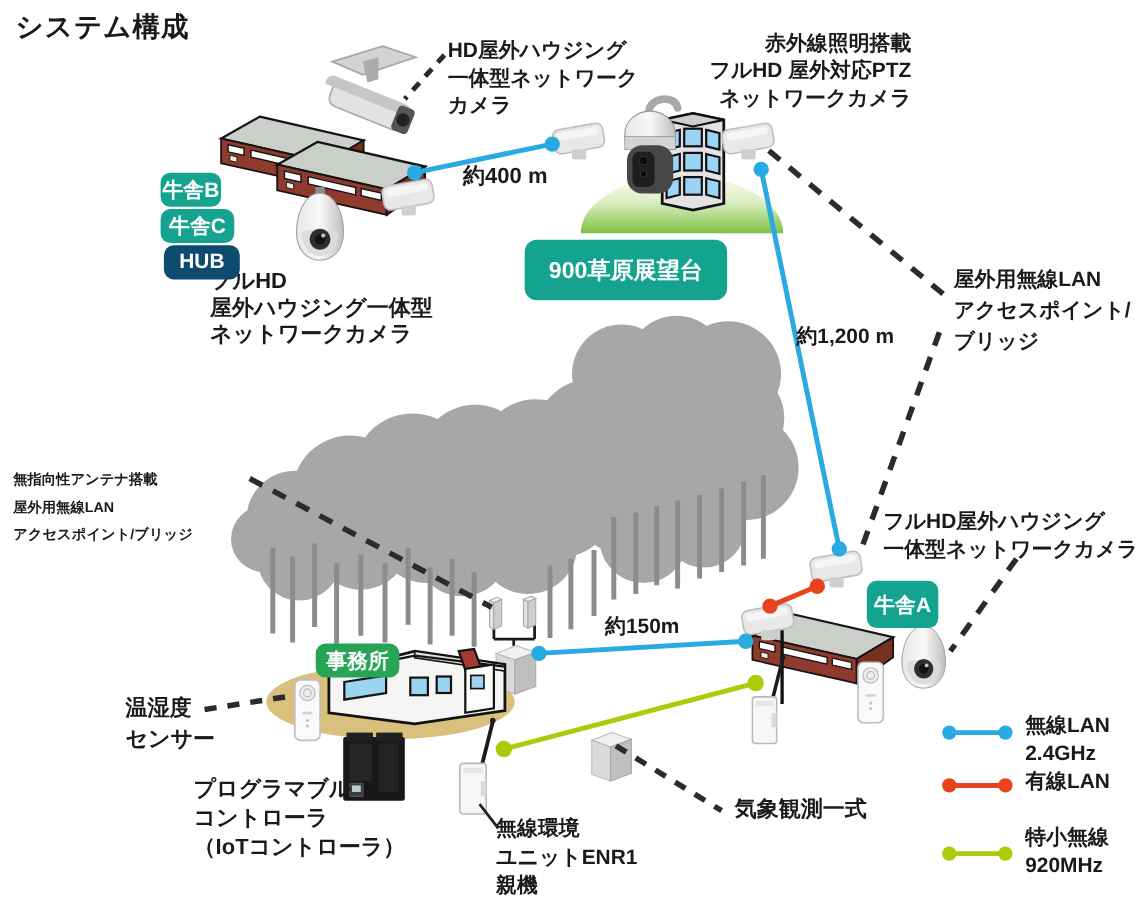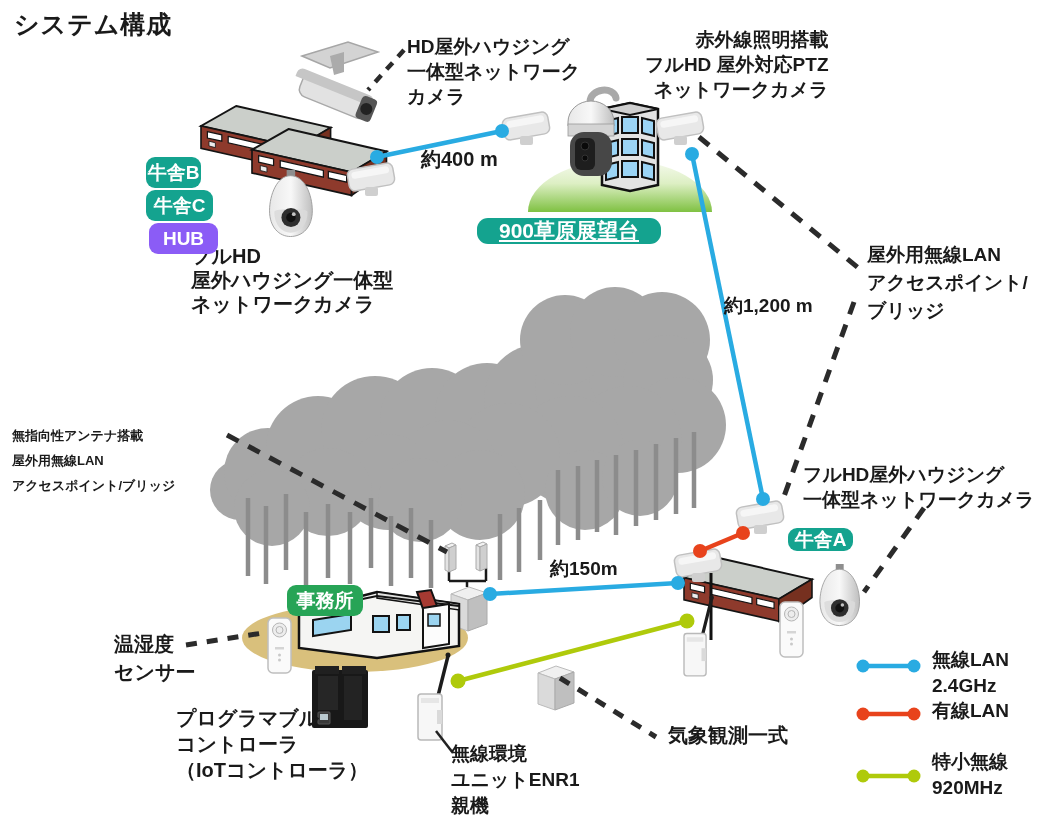--- a/index.html
+++ b/index.html
@@ -19,23 +19,23 @@
   .lbl-enr1{left:451px;top:741px;font-size:19px;line-height:26px;}
   .lbl-weather{left:668px;top:722px;font-size:20px;}
   .dist-400{left:421px;top:146px;font-size:20px;text-align:right;}
   .dist-1200{left:724px;top:293px;font-size:19px;}
   .dist-150{left:550px;top:556px;font-size:19px;}
   .badge{position:absolute;display:flex;align-items:center;justify-content:center;
          color:#fff;font-weight:700;border-radius:9px;font-size:19px;}
   .badge-b{left:146px;top:157px;width:55px;height:31px;}
   .badge-c{left:146px;top:190px;width:67px;height:31px;}
   .badge-hub{left:149px;top:223px;width:69px;height:31px;}
-  .badge-obs{left:477px;top:218px;width:184px;height:26px;font-size:21px;border-radius:11px;text-decoration:underline;}
+  .badge-obs{left:477px;top:218px;width:184px;height:55px;font-size:21px;border-radius:11px;}
   .badge-office{left:287px;top:585px;width:76px;height:31px;}
-  .badge-a{left:788px;top:528px;width:65px;height:23px;}
+  .badge-a{left:788px;top:528px;width:65px;height:43px;}
   .leg{position:absolute;left:932px;font-size:19px;line-height:26px;font-weight:700;}
   .leg1{top:647px;} .leg2{top:698px;text-align:right;} .leg3{top:749px;}
 </style>
 </head>
 <body>
 
 <div class="stage">
 
 <svg width="1042" height="832" viewBox="0 0 1042 832">
   <defs>
@@ -341,21 +341,21 @@
   <div>親機</div>
 </div>
 <div class="txt lbl-weather">気象観測一式</div>
 
 <div class="txt dist-400">約400 m</div>
 <div class="txt dist-1200">約1,200 m</div>
 <div class="txt dist-150">約150m</div>
 
 <div class="badge badge-b" style="background: rgb(20, 163, 143);">牛舎B</div>
 <div class="badge badge-c" style="background: rgb(20, 163, 143);">牛舎C</div>
-<div class="badge badge-hub" style="background: #8b5cf6;">HUB</div>
+<div class="badge badge-hub" style="background: #0c4a6e;">HUB</div>
 <div class="badge badge-obs" style="background: rgb(20, 163, 143);">900草原展望台</div>
 <div class="badge badge-office" style="background: rgb(39, 164, 86);">事務所</div>
 <div class="badge badge-a" style="background: rgb(20, 163, 143);">牛舎A</div>
 
 <div class="leg leg1">
   <div>無線LAN</div>
   <div>2.4GHz</div>
 </div>
 <div class="leg leg2">
   <div>有線LAN</div>

